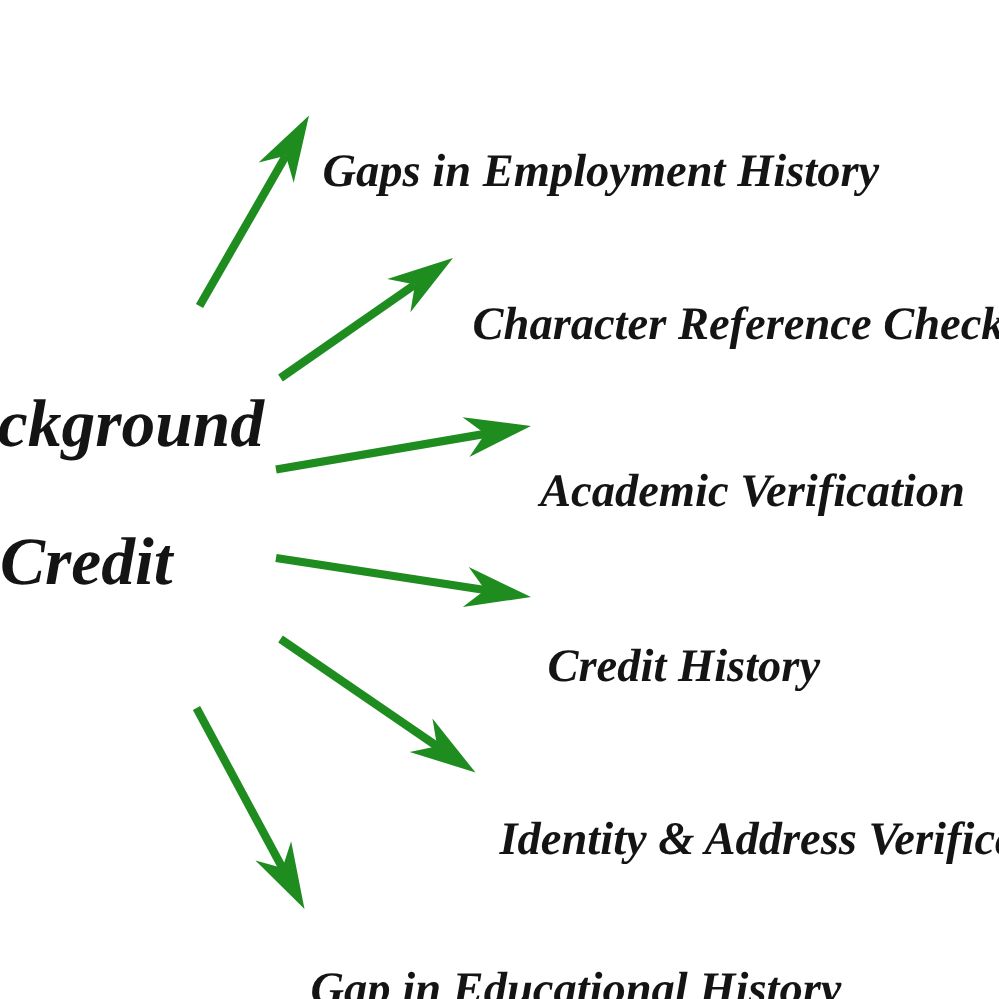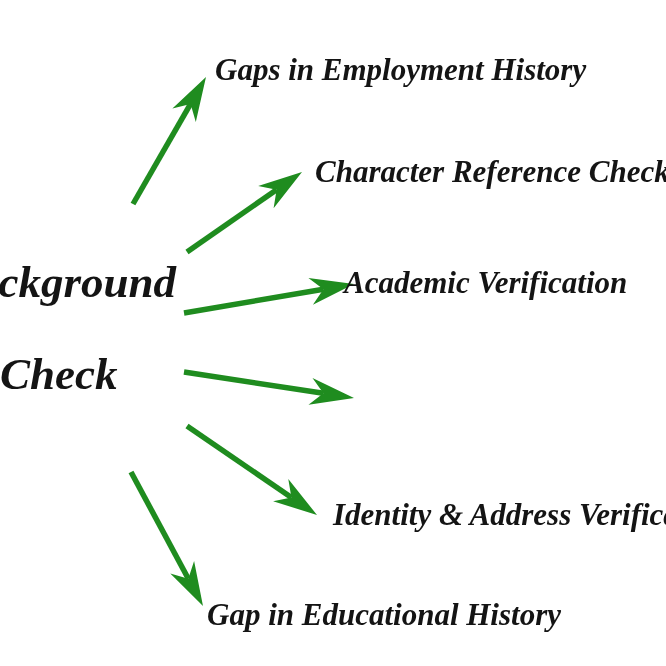--- a/index.html
+++ b/index.html
@@ -23,32 +23,33 @@
     left: 0;
     top: 0;
     width: 666px;
     height: 666px;
   }
   .label {
     position: absolute;
     font-size: 31px;
     line-height: 1;
     white-space: nowrap;
+    margin-top: 44px;
   }
   .title-line {
     position: absolute;
     font-size: 45px;
     line-height: 1;
     white-space: nowrap;
   }
   .title-line-1 { left: -54px; top: 260px; }
   .title-line-2 { left: 0px;   top: 352px; }
   .n1 { left: 215px; top: 54px;  }
   .n2 { left: 315px; top: 156px; }
-  .n3 { left: 344px; top: 267px; }
+  .n3 { left: 360px; top: 267px; }
   .n4 { left: 365px; top: 384px; }
   .n5 { left: 333px; top: 499px; }
   .n6 { left: 207px; top: 599px; font-family: Liberation Serif, serif; }
 </style>
 </head>
 <body>
 
 <div class="canvas">
 
   <svg class="arrows-layer" viewBox="0 0 666 666" xmlns="http://www.w3.org/2000/svg">
@@ -73,26 +74,27 @@
         <polygon points="317.0,515.0 273.1,501.3 291.4,497.5 288.3,479.0" fill="#1f8c1f"></polygon>
       </g>
       <g>
         <line x1="131" y1="472" x2="188.32721638257289" y2="578.6923193786773" stroke="#1f8c1f" stroke-width="5.5"></line>
         <polygon points="203.0,606.0 170.3,573.6 188.3,578.7 194.1,560.9" fill="#1f8c1f"></polygon>
       </g>
     </svg>
 
   <div class="title-line title-line-1">Background</div>
 
-  <div class="title-line title-line-2">Check</div>
+  <div class="title-line title-line-2">Credit</div>
 
   <div class="label n1">Gaps in Employment History</div>
 
   <div class="label n2">Character Reference Check</div>
 
   <div class="label n3">Academic Verification</div>
 
+  <div class="label n4">Credit History</div>
 
   <div class="label n5">Identity &amp; Address Verification</div>
 
   <div class="label n6">Gap in Educational History</div>
 
 </div>
 
 </body></html>

